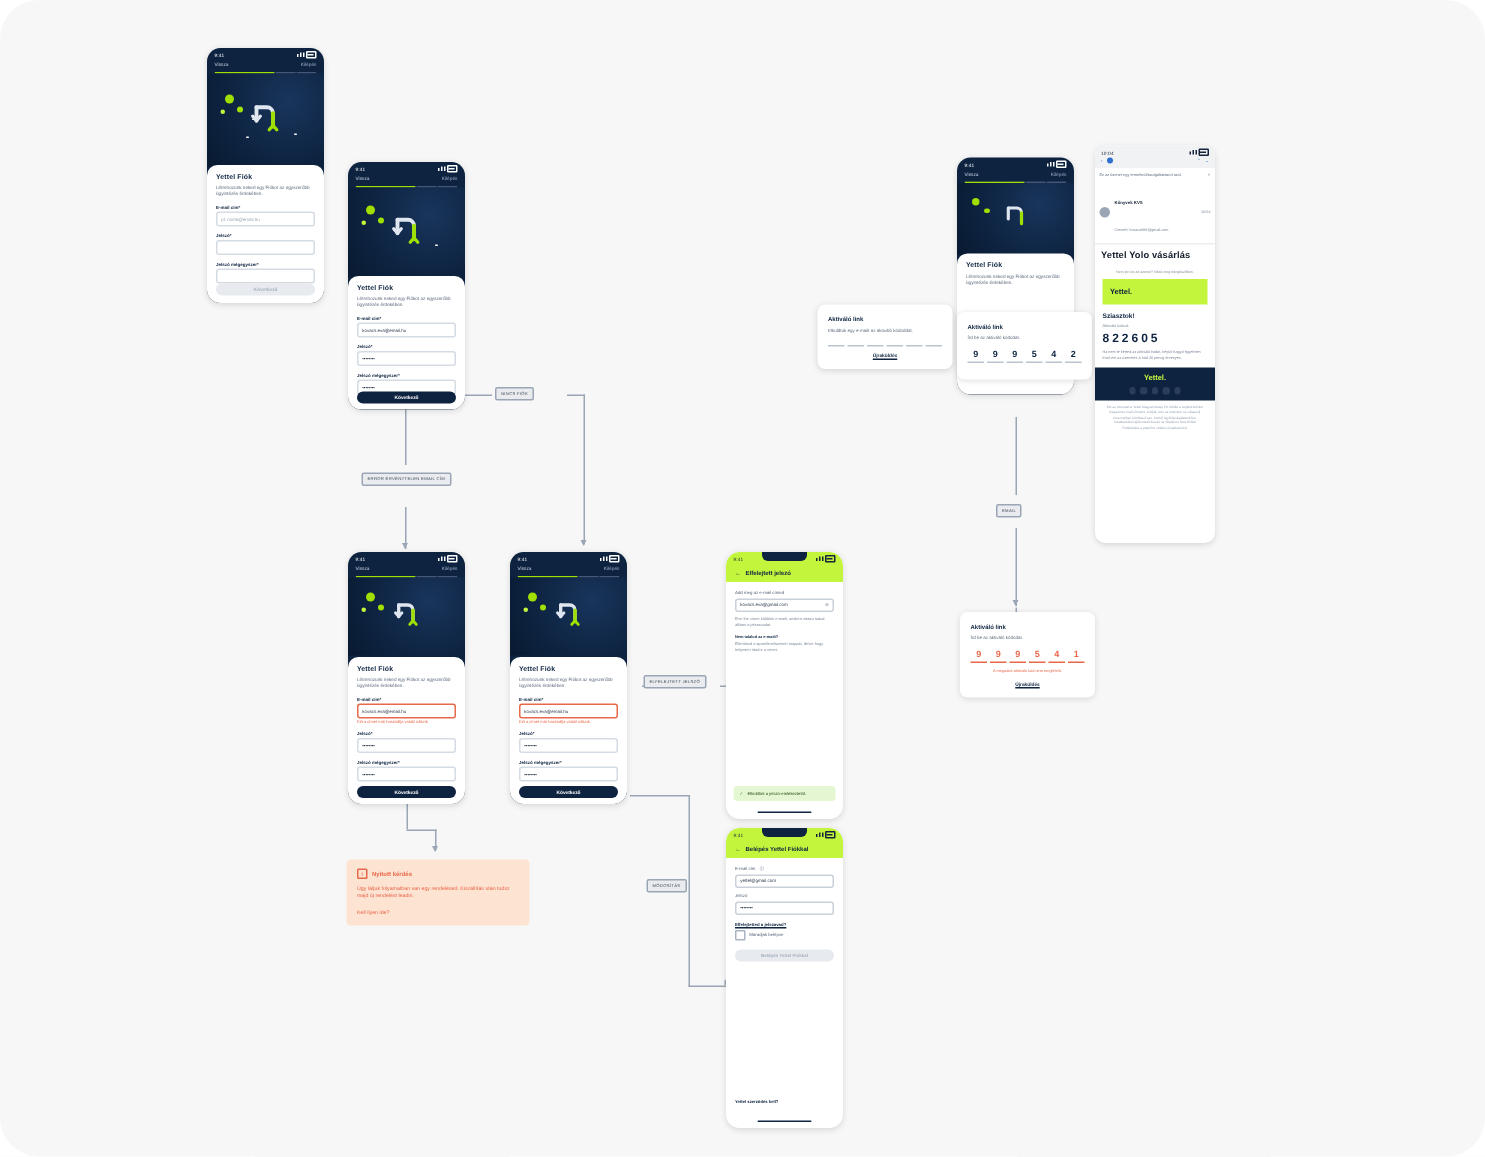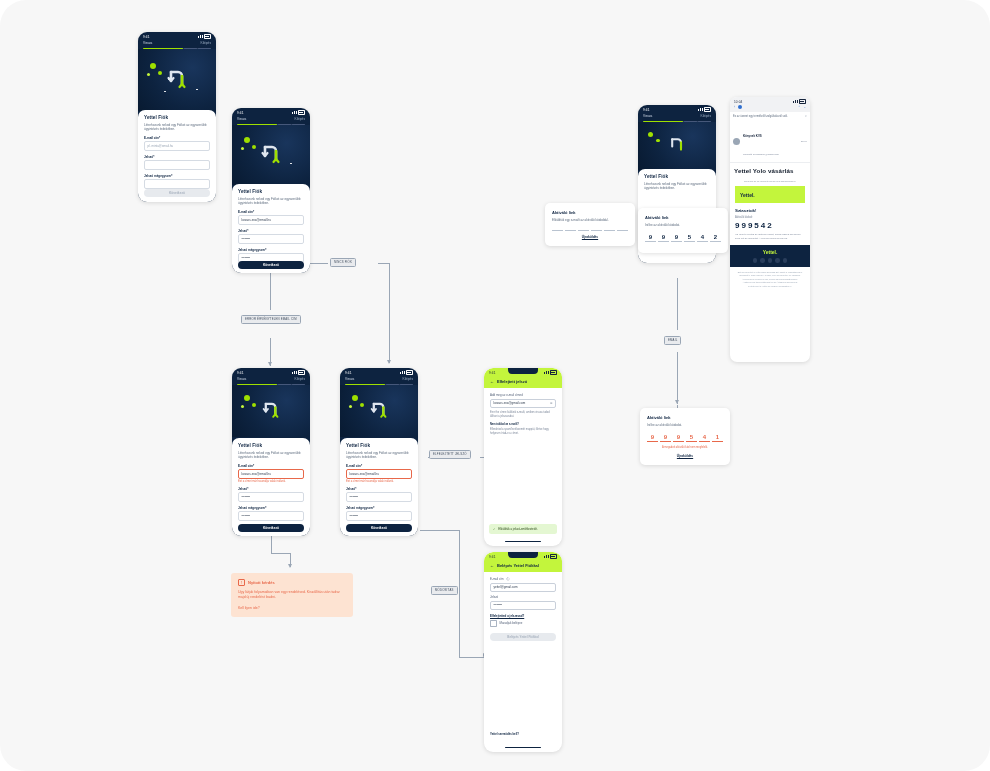--- a/index.html
+++ b/index.html
@@ -538,21 +538,21 @@
         <span class="smeta">Címzett: kovacs666@gmail.com</span>
       </span>
       <span class="smeta">10:04</span>
     </div>
     <div class="mailsubj">Yettel Yolo vásárlás</div>
     <div class="mailbody">
       <div class="tiny">Nem jön be az üzenet? Nézd meg böngészőben.</div>
       <div class="greenbox">Yettel.</div>
       <div class="hello">Sziasztok!</div>
       <div class="codelabel">Aktiváló kódod:</div>
-      <div class="bigcode">999542</div>
+      <div class="bigcode">822605</div>
       <div class="bodytxt">Ha nem te kérted az aktiváló kódot, kérjük hagyd figyelmen kívül ezt az üzenetet. A kód 30 percig érvényes.</div>
       <div class="darkfoot">
         <div class="logo">Yettel.</div>
         <div class="socials">
           <i></i>
           <i></i>
           <i></i>
           <i></i>
           <i></i>
         </div>

